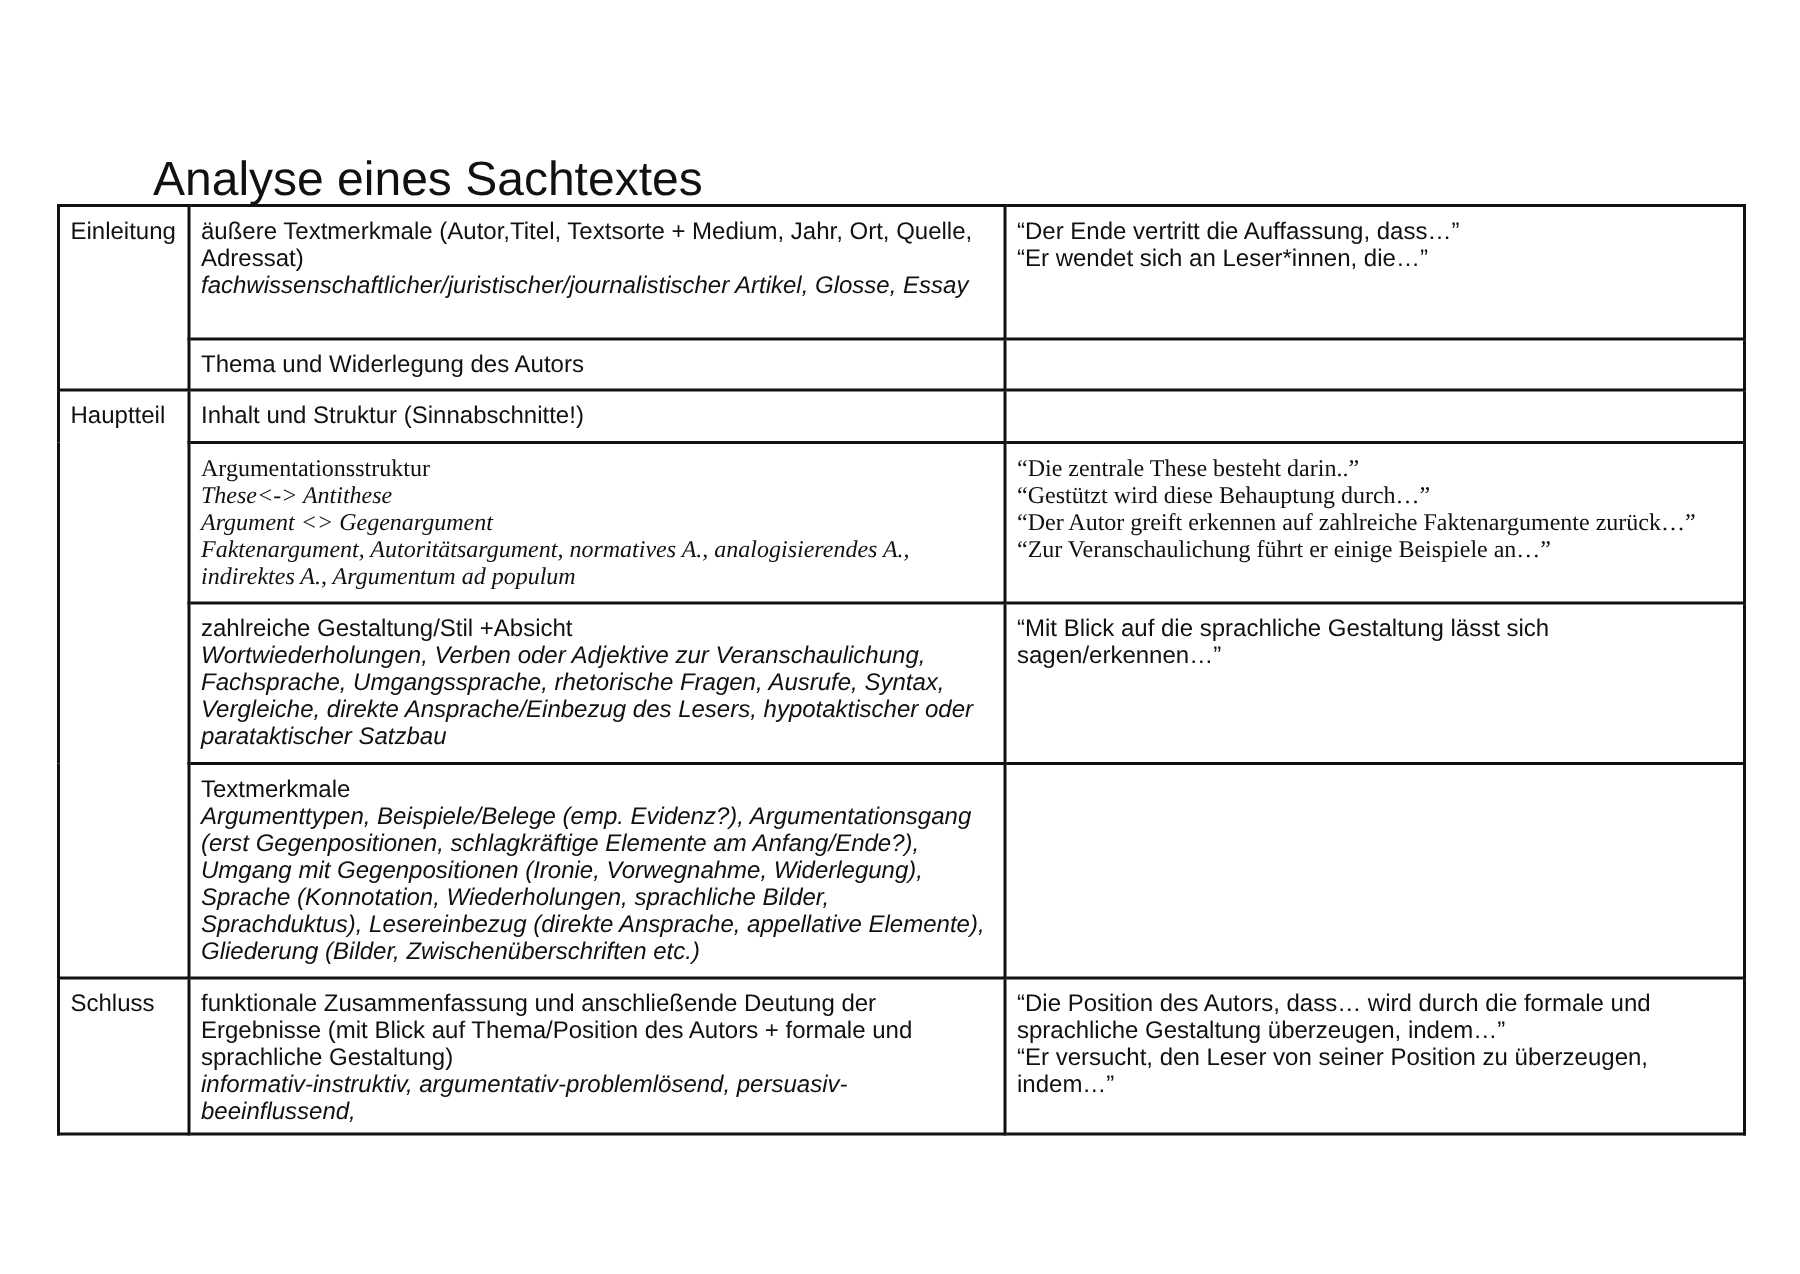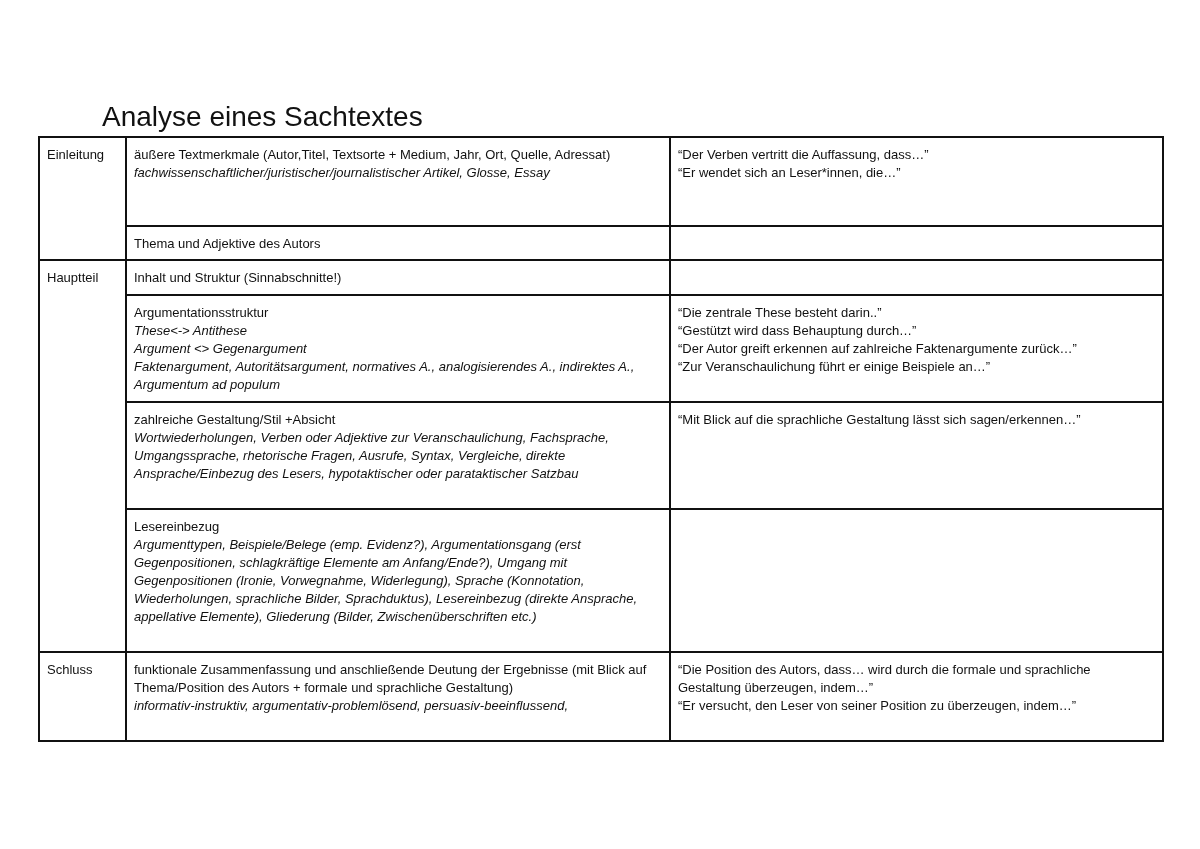--- a/index.html
+++ b/index.html
@@ -1,29 +1,29 @@
 <!DOCTYPE html>
 <html><head>
 <meta charset="utf-8">
 <style>
   html, body { margin: 0; padding: 0; background: #ffffff; }
   body { width: 1200px; height: 849px; position: relative; overflow: hidden;
          font-family: "Liberation Sans", sans-serif; color: #111; }
-  .title { position: absolute; left: 102px; top: 101px; font-size: 28px; font-weight: normal; margin: 0; letter-spacing: 0; }
+  .title { position: absolute; left: 102px; top: 101px; font-size: 32px; font-weight: normal; margin: 0; letter-spacing: 0; }
   table.grid { position: absolute; left: 38px; top: 136px; width: 1124px; border-collapse: collapse; table-layout: fixed; }
-  table.grid td { border: 2px solid #111; vertical-align: top; padding: 8px 7px 4px 7px; font-size: 13px; line-height: 18px; }
+  table.grid td { border: 2px solid #111; vertical-align: top; padding: 8px 7px 4px 7px; font-size: 16px; line-height: 18px; }
   col.c1 { width: 87px; }
   col.c2 { width: 544px; }
   col.c3 { width: 493px; }
   .line { display: block; }
   .it { font-style: italic; }
   .r-ein1 td { height: 75px; }
   .r-ein2 td { height: 20px; }
   .r-hp1 td { height: 21px; }
-  .r-hp2 td { height: 93px; }
+  .r-hp2 td { height: 93px; font-family: Liberation Serif, serif; }
   .r-hp3 td { height: 93px; }
   .r-hp4 td { height: 129px; }
   .r-sch td { height: 75px; margin-left: 40px; }
 </style>
 </head>
 <body>
 
 <h1 class="title">Analyse eines Sachtextes</h1>
 
 <table class="grid">
@@ -34,64 +34,64 @@
     </colgroup>
   <tbody>
 
     <tr class="r-ein1">
       <td rowspan="2">Einleitung</td>
       <td>
         <span class="line">äußere Textmerkmale (Autor,Titel, Textsorte + Medium, Jahr, Ort, Quelle, Adressat)</span>
         <span class="line it">fachwissenschaftlicher/juristischer/journalistischer Artikel, Glosse, Essay</span>
       </td>
       <td>
-        <span class="line">“Der Verben vertritt die Auffassung, dass…”</span>
+        <span class="line">“Der Ende vertritt die Auffassung, dass…”</span>
         <span class="line">“Er wendet sich an Leser*innen, die…”</span>
       </td>
     </tr>
     <tr class="r-ein2">
       <td>
-        <span class="line">Thema und Adjektive des Autors</span>
+        <span class="line">Thema und Widerlegung des Autors</span>
       </td>
       <td></td>
     </tr>
 
     <tr class="r-hp1">
       <td rowspan="4">Hauptteil</td>
       <td>
         <span class="line">Inhalt und Struktur (Sinnabschnitte!)</span>
       </td>
       <td></td>
     </tr>
     <tr class="r-hp2">
       <td>
         <span class="line">Argumentationsstruktur</span>
         <span class="line it">These&lt;-&gt; Antithese</span>
         <span class="line it">Argument &lt;&gt; Gegenargument</span>
         <span class="line it">Faktenargument, Autoritätsargument, normatives A., analogisierendes A., indirektes A., Argumentum ad populum</span>
       </td>
       <td>
         <span class="line">“Die zentrale These besteht darin..”</span>
-        <span class="line">“Gestützt wird dass Behauptung durch…”</span>
+        <span class="line">“Gestützt wird diese Behauptung durch…”</span>
         <span class="line">“Der Autor greift erkennen auf zahlreiche Faktenargumente zurück…”</span>
         <span class="line">“Zur Veranschaulichung führt er einige Beispiele an…”</span>
       </td>
     </tr>
     <tr class="r-hp3">
       <td>
         <span class="line">zahlreiche Gestaltung/Stil +Absicht</span>
         <span class="line it">Wortwiederholungen, Verben oder Adjektive zur Veranschaulichung, Fachsprache, Umgangssprache, rhetorische Fragen, Ausrufe, Syntax, Vergleiche, direkte Ansprache/Einbezug des Lesers, hypotaktischer oder parataktischer Satzbau</span>
       </td>
       <td>
         <span class="line">“Mit Blick auf die sprachliche Gestaltung lässt sich sagen/erkennen…”</span>
       </td>
     </tr>
     <tr class="r-hp4">
       <td>
-        <span class="line">Lesereinbezug</span>
+        <span class="line">Textmerkmale</span>
         <span class="line it">Argumenttypen, Beispiele/Belege (emp. Evidenz?), Argumentationsgang (erst Gegenpositionen, schlagkräftige Elemente am Anfang/Ende?), Umgang mit Gegenpositionen (Ironie, Vorwegnahme, Widerlegung), Sprache (Konnotation, Wiederholungen, sprachliche Bilder, Sprachduktus), Lesereinbezug (direkte Ansprache, appellative Elemente), Gliederung (Bilder, Zwischenüberschriften etc.)</span>
       </td>
       <td></td>
     </tr>
 
     <tr class="r-sch">
       <td>Schluss</td>
       <td>
         <span class="line">funktionale Zusammenfassung und anschließende Deutung der Ergebnisse (mit Blick auf Thema/Position des Autors + formale und sprachliche Gestaltung)</span>
         <span class="line it">informativ-instruktiv, argumentativ-problemlösend, persuasiv-beeinflussend,</span>

